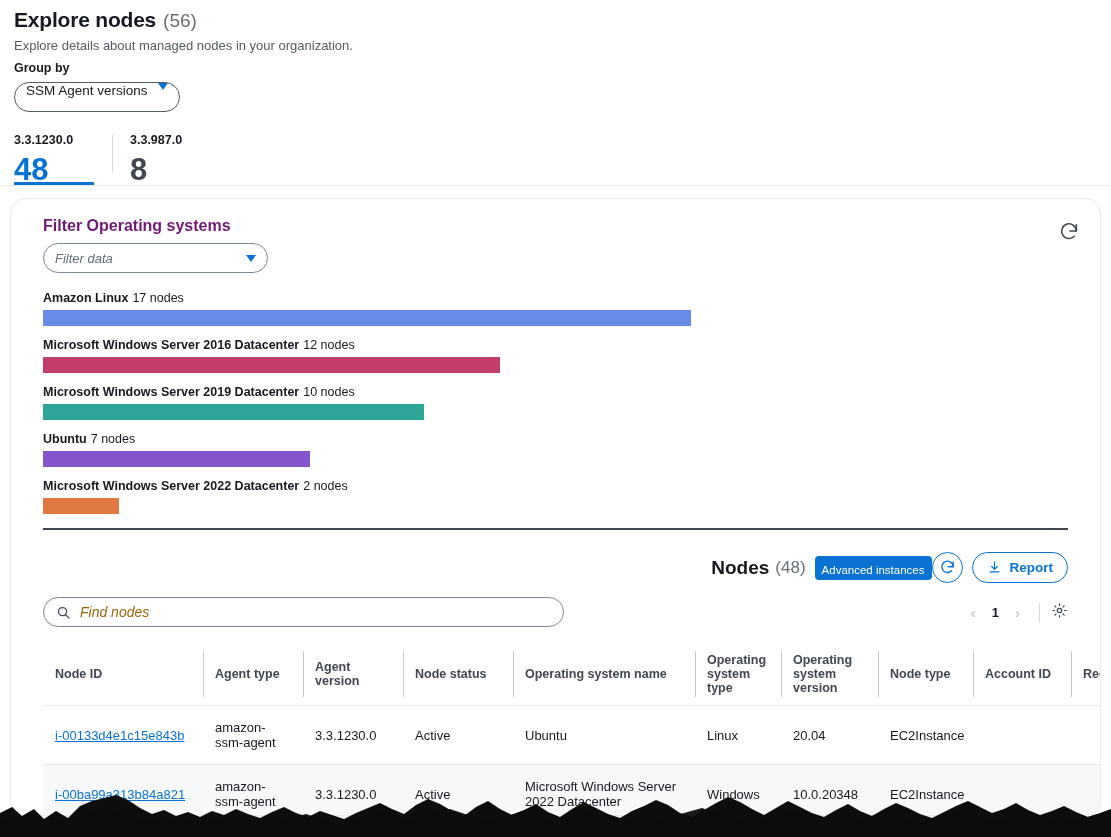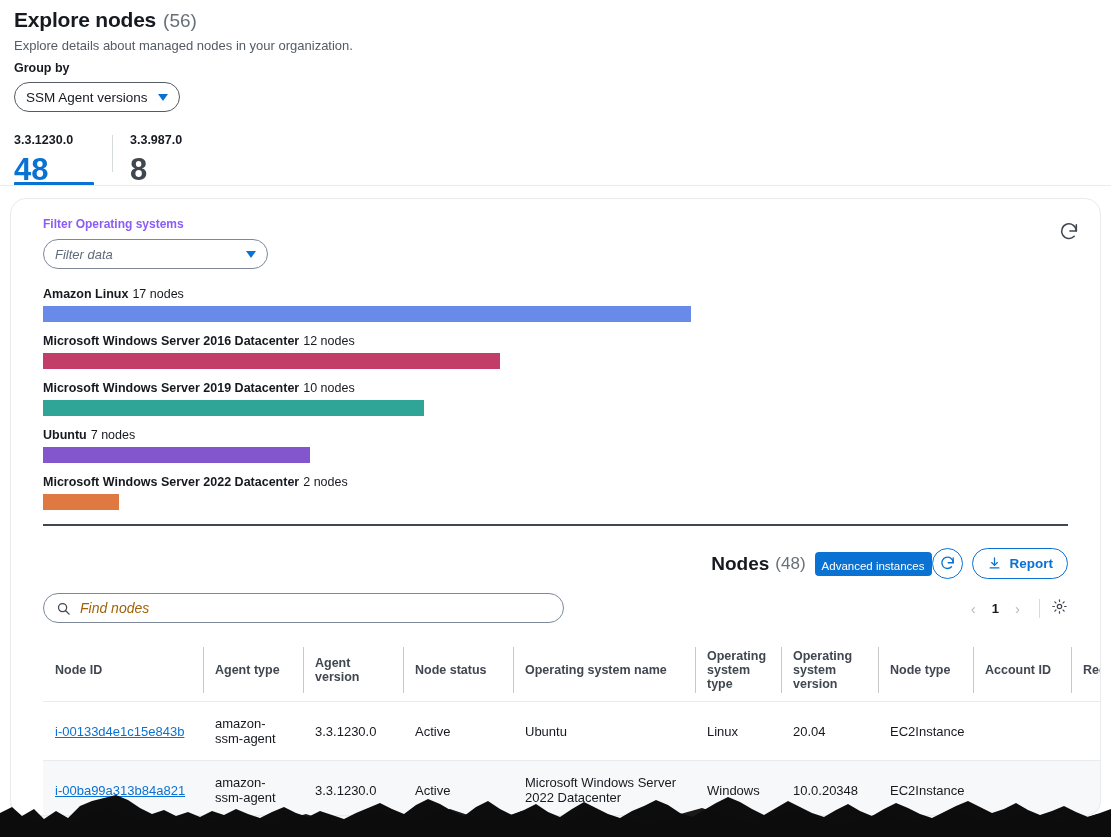--- a/index.html
+++ b/index.html
@@ -18,21 +18,21 @@
   .title-row { display: flex; align-items: baseline; gap: 7px; }
   .title { font-size: 21px; font-weight: bold; color: #16191f; letter-spacing: -0.2px; }
   .title-count { font-size: 19px; color: #687078; font-weight: normal; }
   .subtitle { font-size: 13px; color: #545b64; margin-top: 6px; }
 
   
   .groupby-wrap { margin-top: 8px; }
   .groupby-label { font-size: 12.5px; font-weight: bold; color: #16191f; }
   .select-btn {
     margin-top: 7px;
-    display: inline-flex; align-items: center; gap: 10px;
+    display: inline-flex; gap: 10px;
     height: 30px; padding: 0 11px;
     border: 1px solid #545b64; border-radius: 16px;
     background: #fff; font-size: 13.5px; color: #16191f; cursor: pointer;
     white-space: nowrap;
   }
   .caret {
     width: 0; height: 0;
     border-left: 5.5px solid transparent;
     border-right: 5.5px solid transparent;
     border-top: 7px solid #0972d3;
@@ -70,21 +70,21 @@
     background: #fff;
     border: 1px solid #e9ebed;
     border-radius: 16px;
     box-shadow: 0 1px 1px rgba(0,0,0,0.06);
     position: relative;
     padding: 18px 16px 0 16px;
     height: 618px;
     overflow: hidden;
   }
 
-  .filter-label { font-size: 12px; font-weight: bold; color: #8b5cf6; margin-left: 16px; }
+  .filter-label { font-size: 16px; font-weight: bold; color: #701a75; margin-left: 16px; }
   .filter-input {
     margin-top: 8px; margin-left: 16px;
     width: 225px; height: 30px;
     border: 1px solid #7d8998; border-radius: 16px;
     background: #fff;
     display: flex; align-items: center; justify-content: space-between;
     padding: 0 11px; cursor: pointer;
   }
   .filter-placeholder { font-size: 13px; color: #5f6b7a; font-style: italic; }
 

